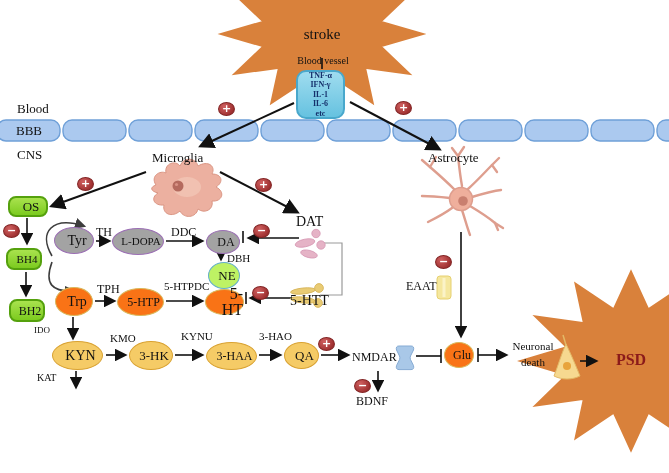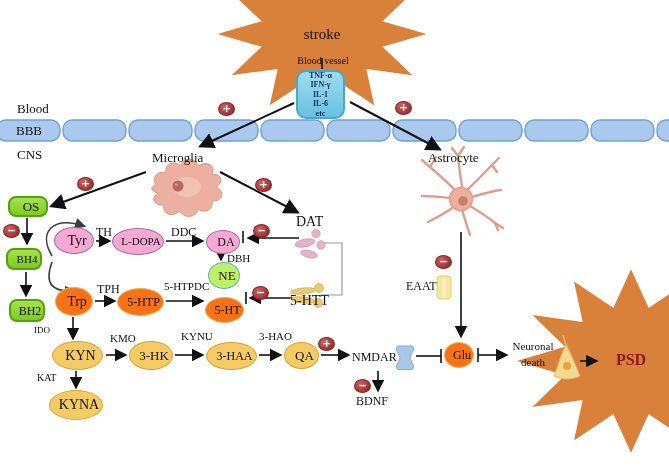--- a/index.html
+++ b/index.html
@@ -8,21 +8,21 @@
     font-family:"Liberation Serif","DejaVu Serif",serif;color:#111;
   }
   #arrows{position:absolute;left:0;top:0;width:669px;height:473px;}
   .lbl{position:absolute;white-space:nowrap;color:#111;}
   .node{
     position:absolute;display:flex;align-items:center;justify-content:center;
     box-sizing:border-box;text-align:right;line-height:1;padding-left:6px;
   }
   .pill{background:linear-gradient(180deg,#A9E24E,#7CCB1F);border:2px solid #55A10D;border-radius:8px;}
   .ell{border-radius:50%;}
-  .purple{background:#f9a8d4;border:1.5px solid #9C6FB5;}
+  .purple{background:#a3a3a3;border:1.5px solid #9C6FB5;}
   .blue{background:#bef264;border:1.5px solid #64AECB;}
   .cream{background:#f97316;border:1.5px solid #D9B85C;}
   .gold{background:#F5CB66;border:1.5px solid #D9A232;}
   .sign{
     position:absolute;width:17px;height:14px;border-radius:50%;
     background:radial-gradient(circle at 35% 30%,#CF6060,#9E2F2F 75%);
     border:1px solid #822323;color:#fff;font-size:11px;line-height:12px;
     text-align:center;font-weight:bold;font-family:"DejaVu Sans",sans-serif;
     box-sizing:border-box;
   }
@@ -188,27 +188,26 @@
   <div class="node pill" style="left:6px;top:248px;width:36px;height:22px;font-size:11px;">BH4</div>
   <div class="node pill" style="left:9px;top:299px;width:36px;height:23px;font-size:12px;">BH2</div>
 
   <div class="node ell purple" style="left:54px;top:227px;width:40px;height:27px;font-size:14px;">Tyr</div>
   <div class="node ell purple" style="left:112px;top:228px;width:52px;height:27px;font-size:11px;">L-DOPA</div>
   <div class="node ell purple" style="left:206px;top:230px;width:34px;height:24px;font-size:12px;">DA</div>
   <div class="node ell blue" style="left:208px;top:262px;width:32px;height:27px;font-size:13px;">NE</div>
 
   <div class="node ell cream" style="left:55px;top:287px;width:38px;height:29px;font-size:14px;">Trp</div>
   <div class="node ell cream" style="left:117px;top:288px;width:47px;height:28px;font-size:12px;">5-HTP</div>
-  <div class="node ell cream" style="left:205px;top:297px;width:39px;height:26px;font-size:12px;">5-HT</div>
+  <div class="node ell cream" style="left:205px;top:289px;width:39px;height:26px;font-size:16px;">5-HT</div>
 
   <div class="node ell gold" style="left:52px;top:341px;width:51px;height:29px;font-size:14px;">KYN</div>
   <div class="node ell gold" style="left:129px;top:341px;width:44px;height:29px;font-size:13px;">3-HK</div>
   <div class="node ell gold" style="left:206px;top:342px;width:51px;height:28px;font-size:12px;">3-HAA</div>
   <div class="node ell gold" style="left:284px;top:342px;width:35px;height:27px;font-size:13px;">QA</div>
-  <div class="node ell gold" style="left:49px;top:390px;width:54px;height:30px;font-size:14px;">KYNA</div>
   <div class="node ell cream" style="left:444px;top:342px;width:30px;height:26px;font-size:12px;">Glu</div>
 
   <div class="lbl" style="left:96px;top:225px;font-size:12px;">TH</div>
   <div class="lbl" style="left:171px;top:225px;font-size:12px;">DDC</div>
   <div class="lbl" style="left:227px;top:252px;font-size:11px;">DBH</div>
   <div class="lbl" style="left:97px;top:282px;font-size:12px;">TPH</div>
   <div class="lbl" style="left:164px;top:280px;font-size:11px;">5-HTPDC</div>
   <div class="lbl" style="left:34px;top:325px;font-size:9px;">IDO</div>
   <div class="lbl" style="left:110px;top:332px;font-size:11px;">KMO</div>
   <div class="lbl" style="left:181px;top:330px;font-size:11px;">KYNU</div>

